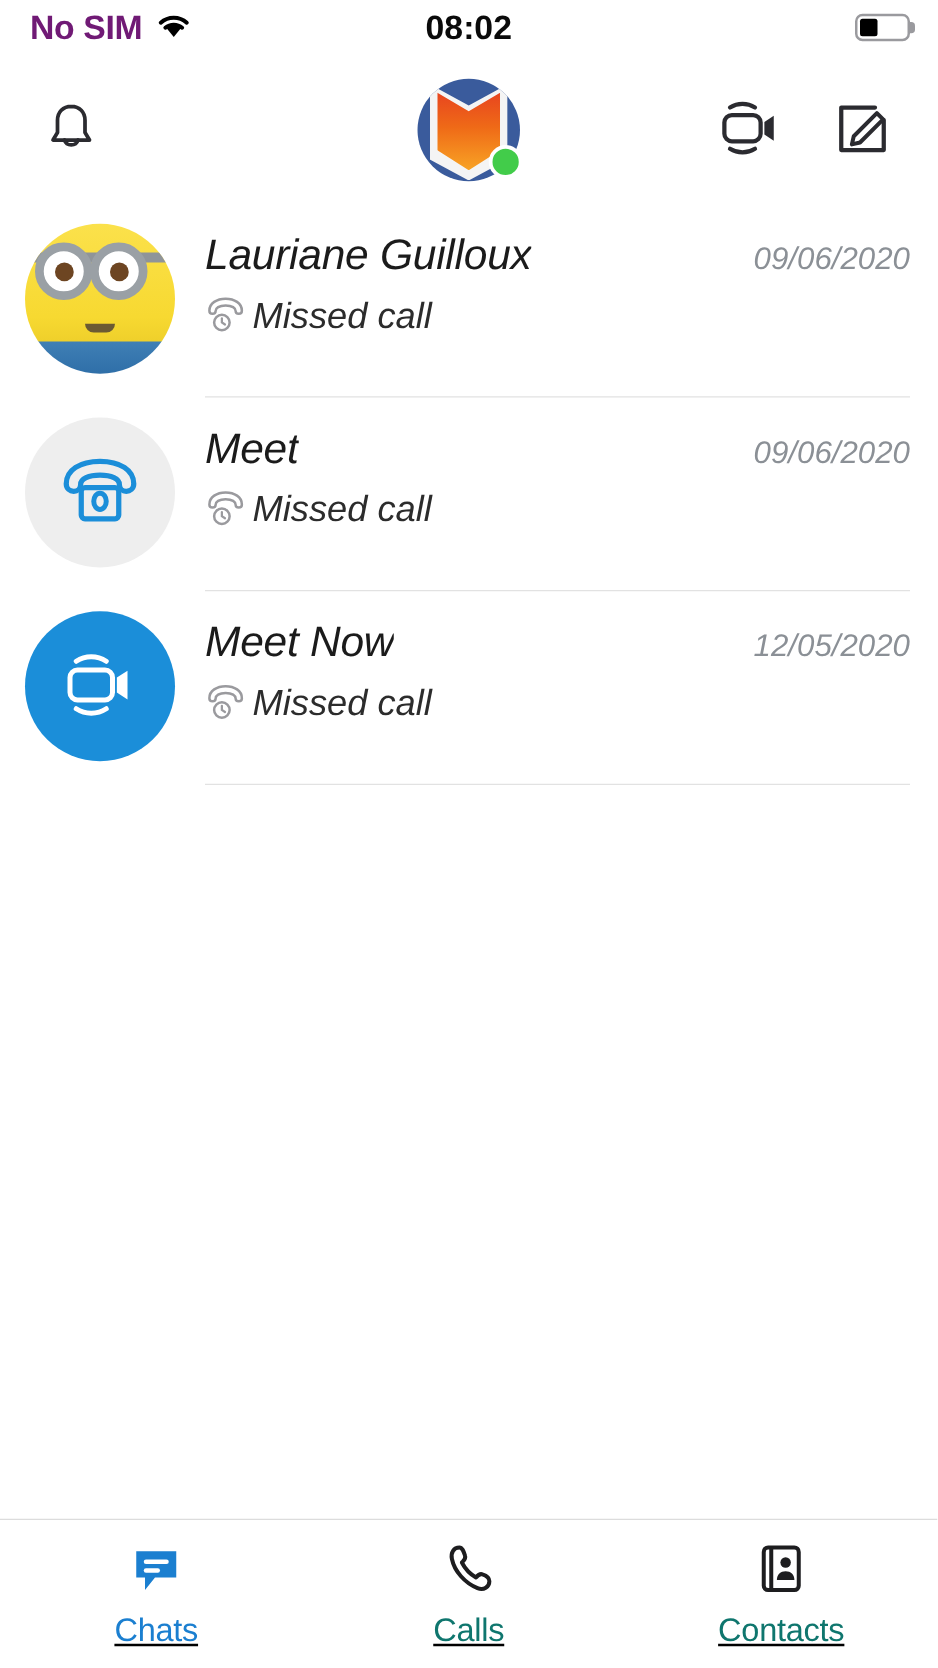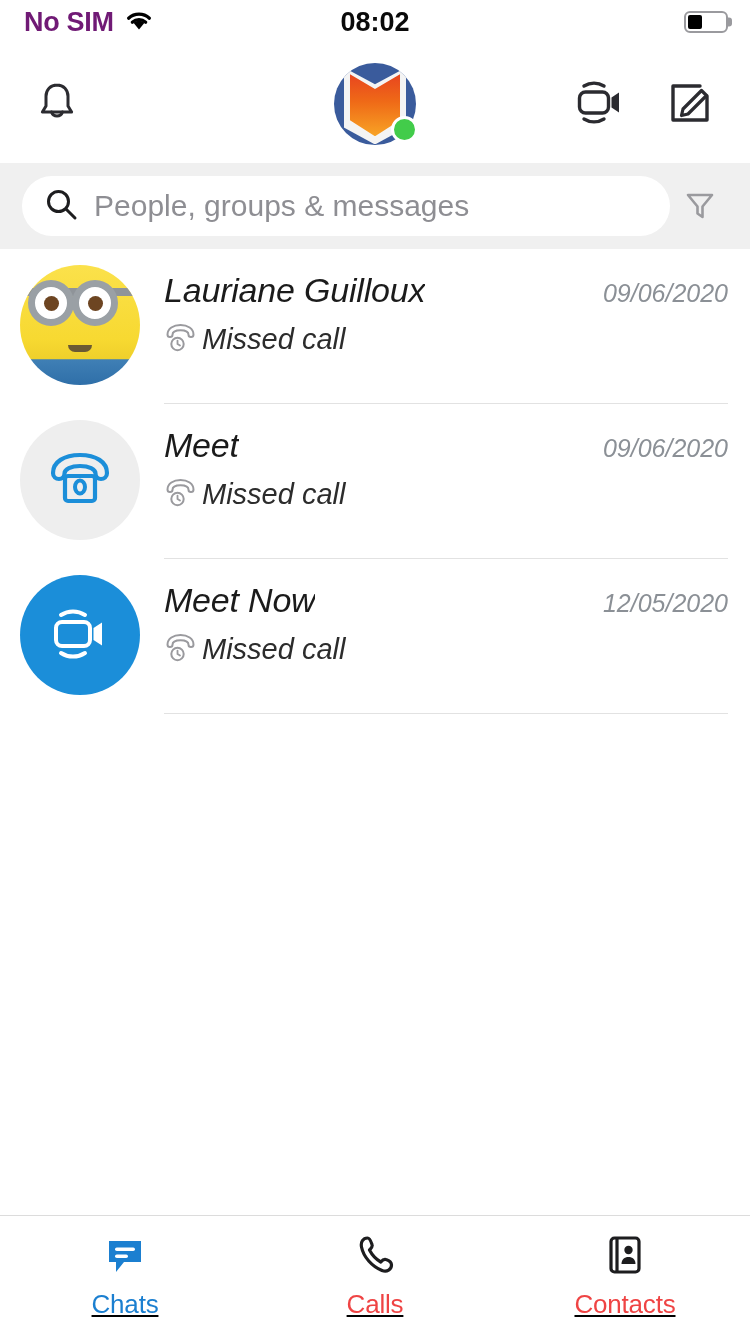--- a/index.html
+++ b/index.html
@@ -328,21 +328,21 @@
     align-items: center;
     justify-content: center;
     gap: 9px;
     background: none;
     border: none;
     cursor: pointer;
     text-decoration: underline;
   }
   .tab-label {
     font-size: 26px;
-    color: #ef4444;
+    color: #0f766e;
     letter-spacing: -0.2px;
   }
   .tab.active .tab-label { color: #1b7fd0; }
   .tab-icon {
     height: 50px;
     display: flex;
     align-items: center;
     justify-content: center;
   }
 </style>
@@ -404,38 +404,20 @@
         <span>
           <svg width="52" height="52" viewBox="0 0 52 52">
             <path d="M37 10 H10 V44 H44 V20" stroke="#2b2b30" stroke-width="3.4" fill="none" stroke-linecap="round" stroke-linejoin="round"></path>
             <path d="M20 33 L38.5 14.5 L43.5 19.5 L25 38 L18.5 39.5 Z" stroke="#2b2b30" stroke-width="3.2" fill="none" stroke-linejoin="round"></path>
           </svg>
         </span>
       </button>
     </div>
   </div>
 
-  <div class="search-band">
-    <div class="search-pill">
-      <span>
-        <svg width="34" height="34" viewBox="0 0 34 34">
-          <circle cx="14.5" cy="14.5" r="10" stroke="#1d1d1f" stroke-width="3" fill="none"></circle>
-          <path d="M22 22 L31 31" stroke="#1d1d1f" stroke-width="3" stroke-linecap="round"></path>
-        </svg>
-      </span>
-      <input class="search-input" type="text" placeholder="People, groups &amp; messages" style="">
-    </div>
-    <button class="filter-btn">
-      <span>
-        <svg width="34" height="34" viewBox="0 0 34 34">
-          <path d="M5 7 H29 L19.5 18.5 V29 L14.5 25.5 V18.5 Z" stroke="#9a9a9e" stroke-width="2.6" fill="none" stroke-linejoin="round"></path>
-        </svg>
-      </span>
-    </button>
-  </div>
 
   <div class="list">
 
     <div class="row">
       <div class="avatar-wrap">
         <div class="minion">
           <div class="minion-goggles"></div>
           <div class="minion-eye left">
               <div class="minion-pupil"></div>
             </div>

